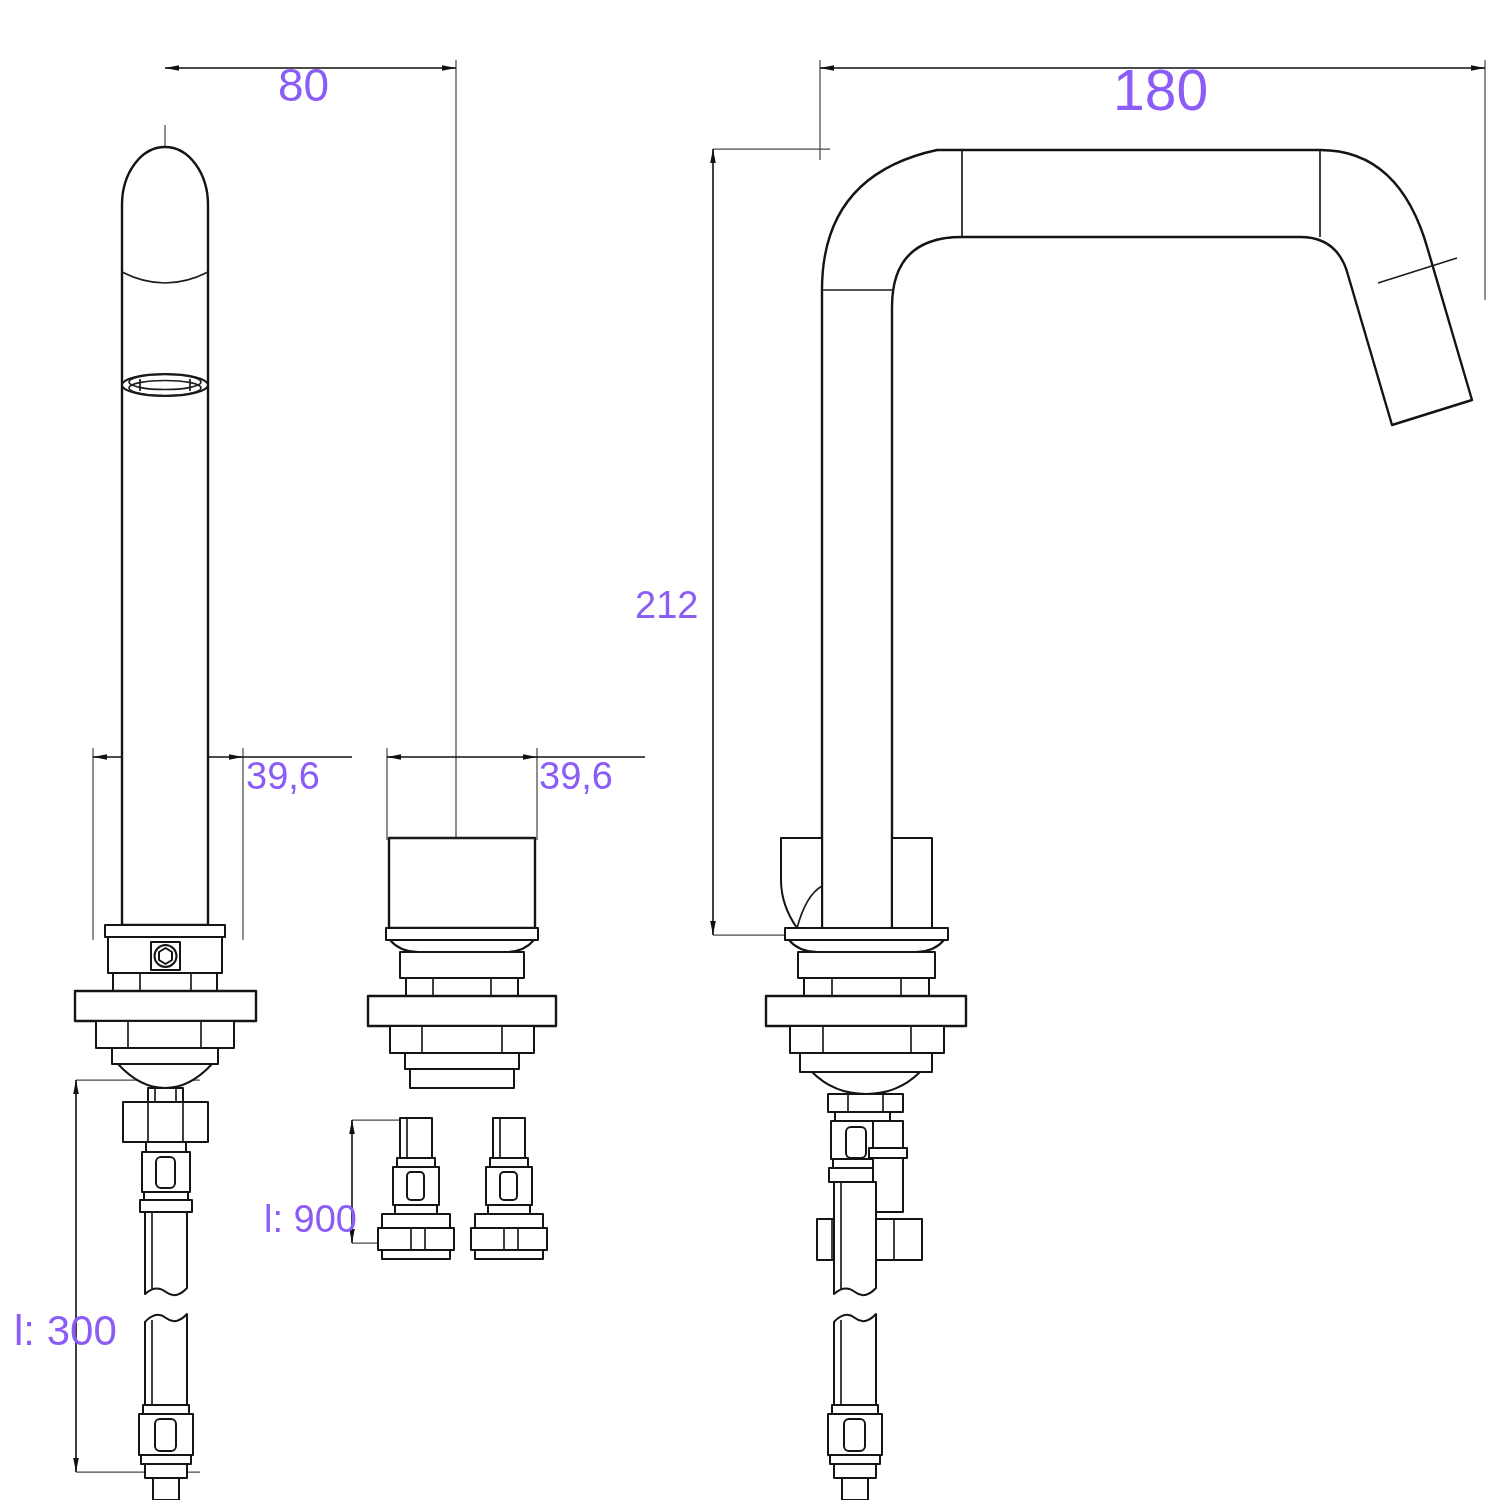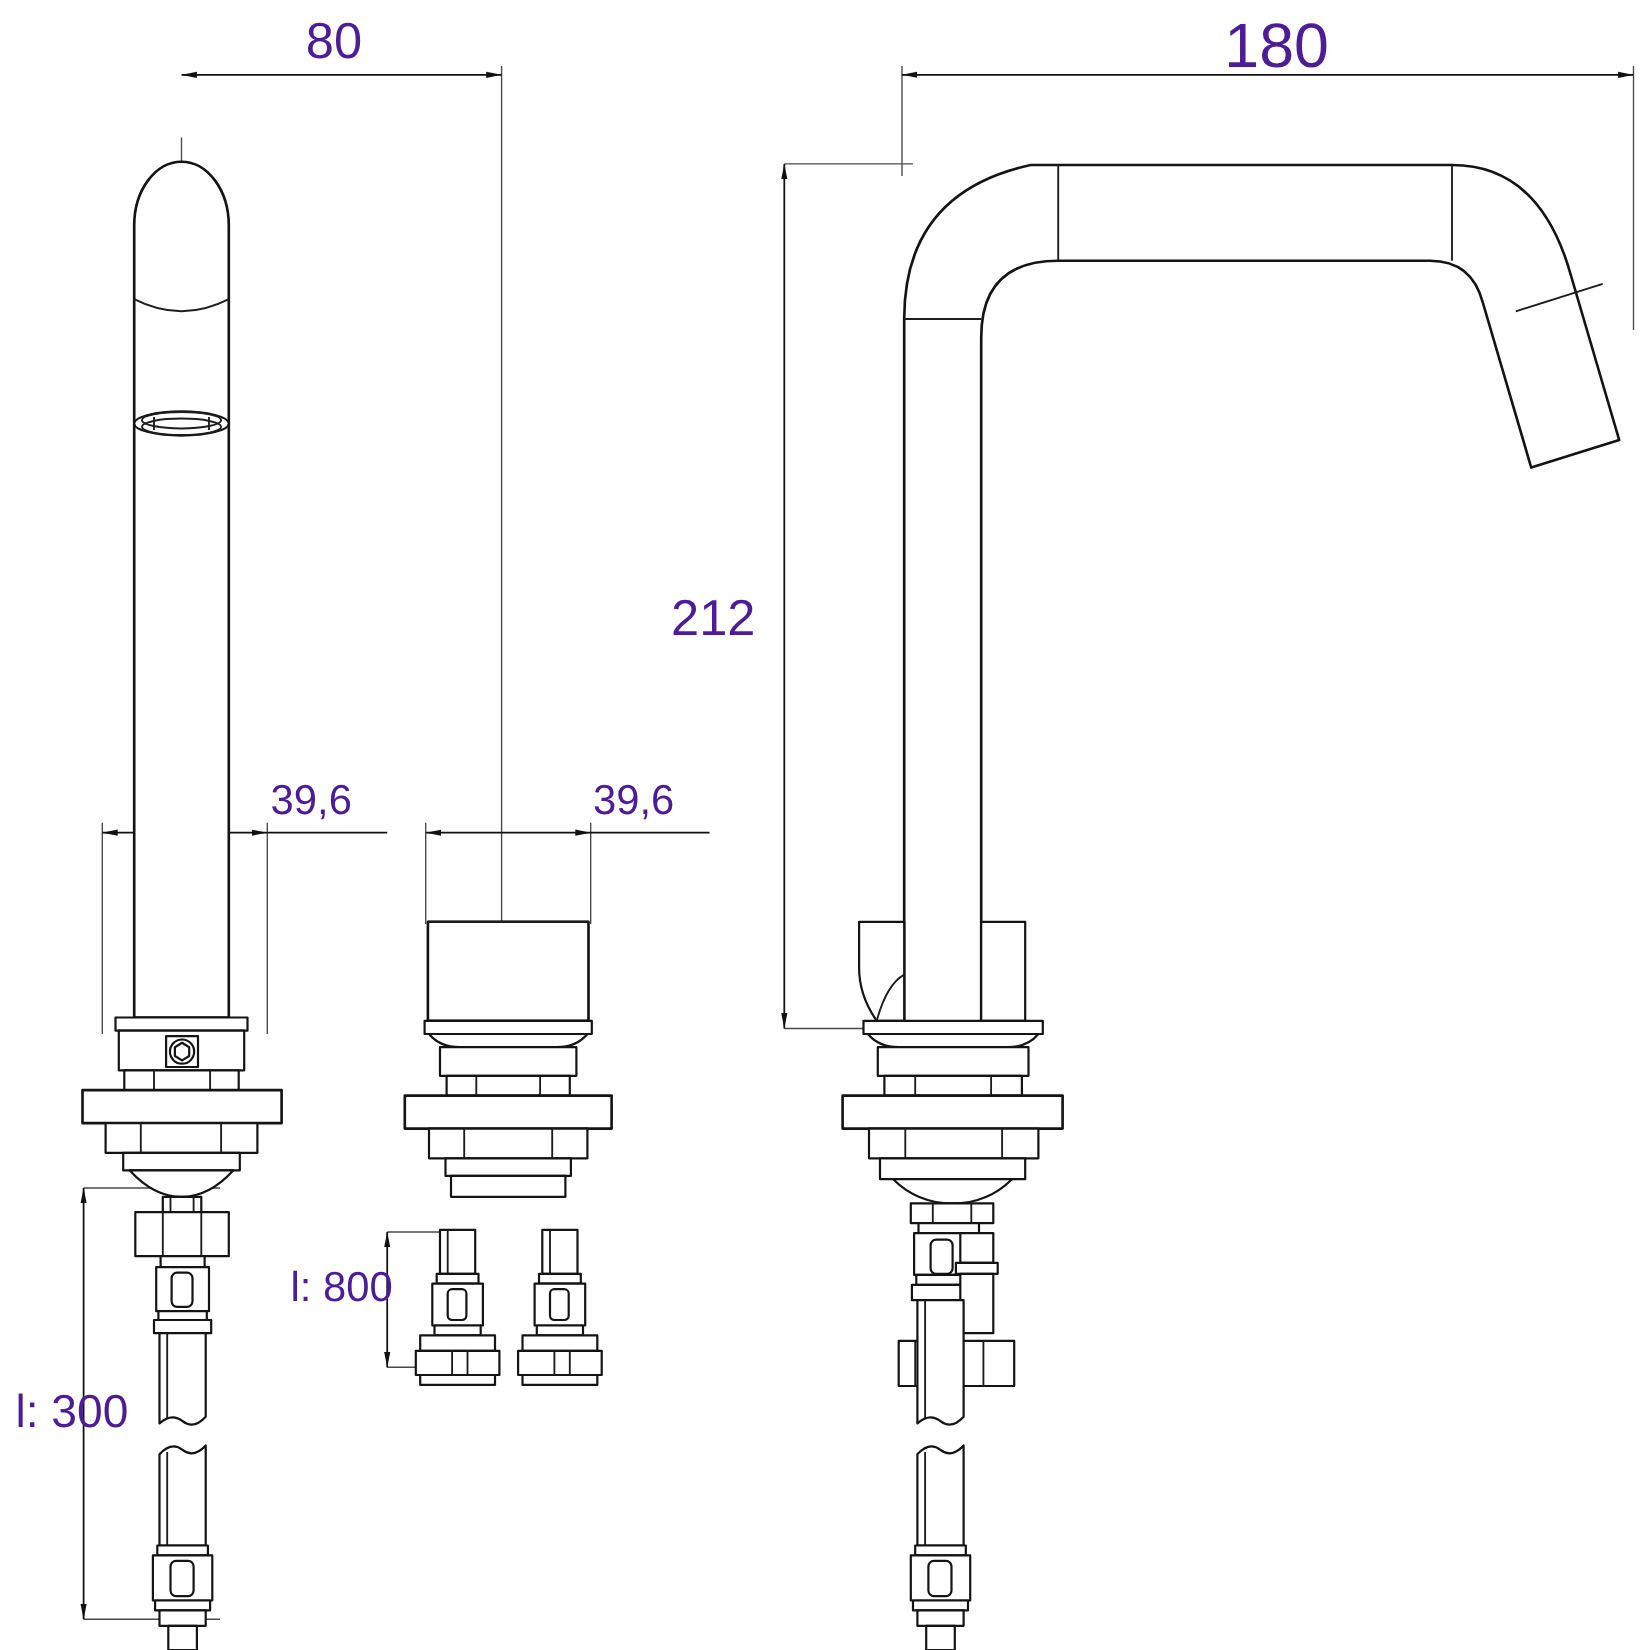--- a/index.html
+++ b/index.html
@@ -19,25 +19,26 @@
   }
   #drawing {
     position: absolute;
     left: 0;
     top: 0;
     width: 1500px;
     height: 1500px;
   }
   .dim-text {
     position: absolute;
-    color: #4c1d95;
+    color: #8b5cf6;
     font-family: "Liberation Sans", sans-serif;
     font-weight: 400;
     white-space: nowrap;
     line-height: 1;
+    margin-top: 48px;
   }
 </style>
 </head>
 <body>
 
 <div id="sheet">
 
   <svg id="drawing" viewBox="0 0 1500 1500">
     <defs>
       <marker id="arrL" markerWidth="14" markerHeight="8" refX="0" refY="4" orient="auto" markerUnits="userSpaceOnUse">
@@ -314,23 +315,23 @@
         <path class="olf2" d="M834,1464 L876,1464 L876,1478 L834,1478 Z"></path>
         <path class="olf2" d="M842,1478 L868,1478 L868,1500 L842,1500 Z"></path>
       </g>
     </g>
   </svg>
 
   <div class="dim-text" style="left:278px; top:14px; font-size:46px;">80</div>
 
   <div class="dim-text" style="left:1113px; top:14px; font-size:57px;">180</div>
 
-  <div class="dim-text" style="left:610px; top:538px; font-size:46px;">212</div>
+  <div class="dim-text" style="left:635px; top:538px; font-size:38px;">212</div>
 
   <div class="dim-text" style="left:246px; top:709px; font-size:38px;">39,6</div>
 
   <div class="dim-text" style="left:539px; top:709px; font-size:38px;">39,6</div>
 
   <div class="dim-text" style="left:14px; top:1262px; font-size:42px;">l: 300</div>
 
-  <div class="dim-text" style="left:264px; top:1152px; font-size:38px;">l: 800</div>
+  <div class="dim-text" style="left:264px; top:1152px; font-size:38px;">l: 900</div>
 
 </div>
 
 </body></html>

